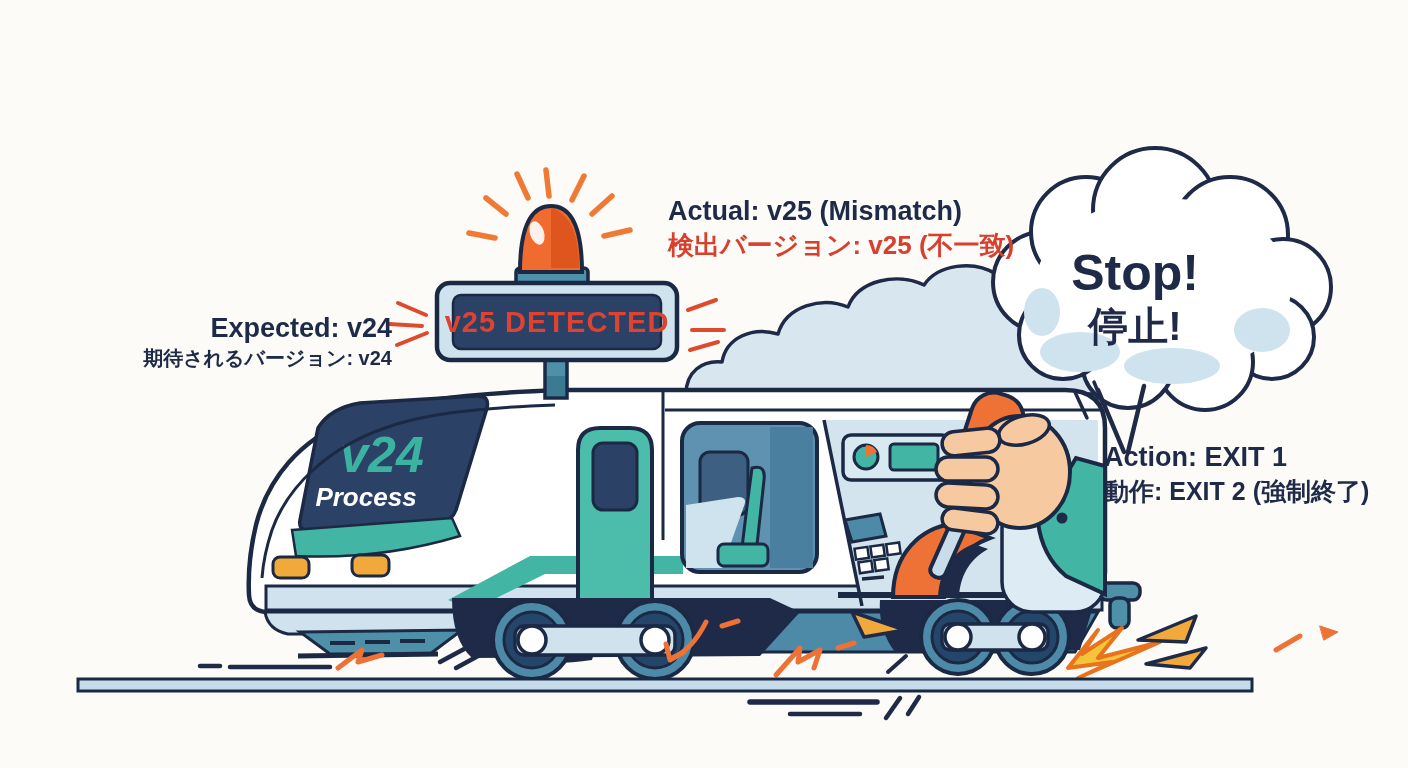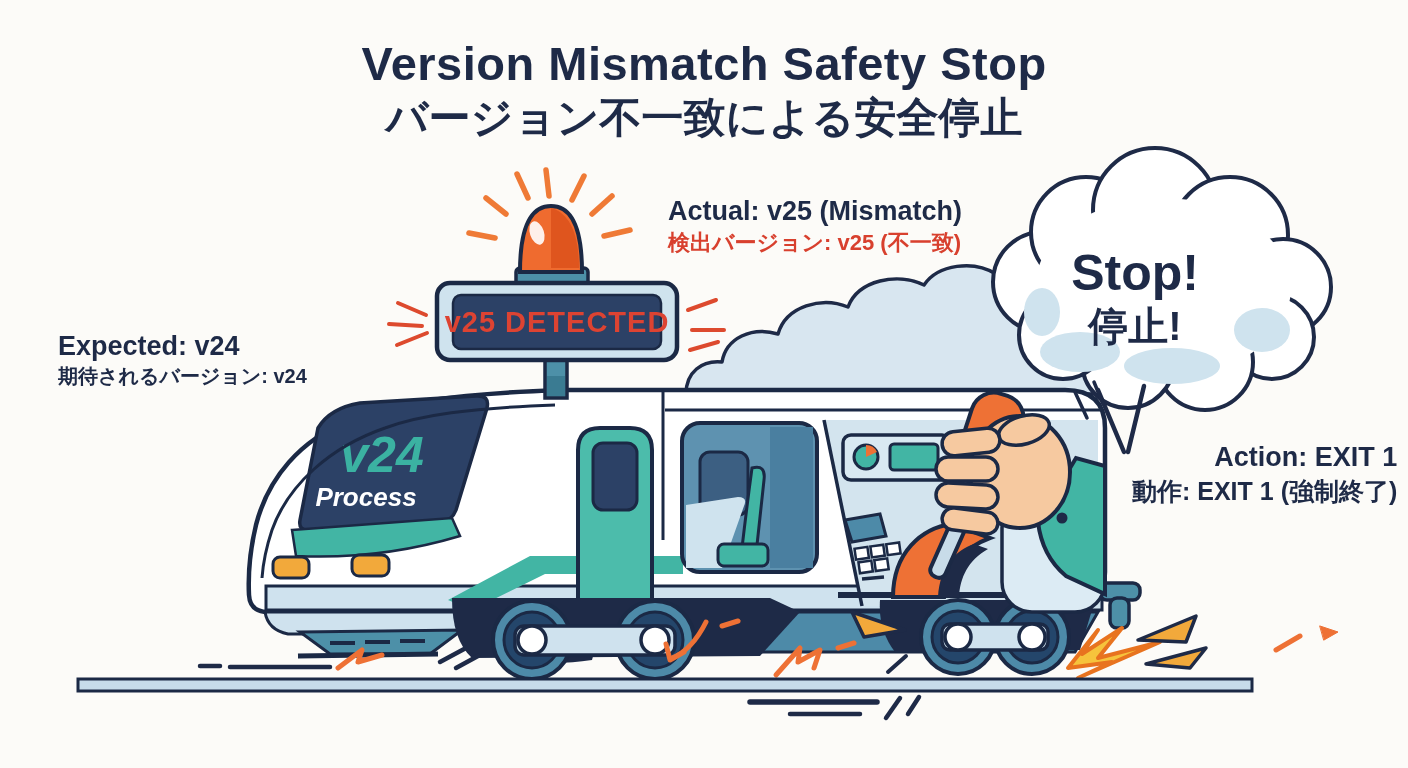--- a/index.html
+++ b/index.html
@@ -8,25 +8,25 @@
     background:#fcfbf8;
     font-family:"Liberation Sans","DejaVu Sans",sans-serif;
     color:#1e2a47;
   }
   .stage{position:absolute;inset:0;}
   svg{position:absolute;left:0;top:0;}
   .title-block{position:absolute;top:38px;left:0;width:100%;text-align:center;line-height:1.12;}
   .title-en{font-size:47px;font-weight:700;letter-spacing:.5px;}
   .title-ja{font-size:42px;font-weight:700;margin-top:3px;}
   .label{position:absolute;font-weight:700;line-height:1.28;}
-  .label-expected{left:58px;top:329px;width:334px;text-align:left;font-size:27px;}
+  .label-expected{left:58px;top:311px;width:334px;text-align:right;font-size:27px;}
   .label-expected .ja{font-size:20px;}
   .label-actual{left:648px;top:194px;text-align:left;font-size:27px;margin-left:20px;}
-  .label-actual .ja{font-size:22px;color:#d8402e;}
-  .label-action{left:1132px;top:440px;text-align:right;font-size:27px;}
+  .label-actual .ja{font-size:26px;color:#d8402e;}
+  .label-action{left:1104px;top:440px;text-align:left;font-size:27px;}
   .label-action .ja{font-size:25px;}
 </style>
 </head>
 <body>
 
 <div class="stage">
 
 <svg width="1408" height="768" viewBox="0 0 1408 768">
 
   <g>
@@ -240,33 +240,29 @@
       <line x1="1098" y1="390" x2="1124" y2="452" stroke-width="4.5"></line>
       <line x1="1144" y1="386" x2="1128" y2="452" stroke-width="4.5"></line>
       <line x1="1075" y1="392" x2="1087" y2="418" stroke-width="3.5"></line>
       <line x1="1094" y1="382" x2="1103" y2="404" stroke-width="3.5"></line>
     </g>
     <text x="1135" y="290" text-anchor="middle" font-size="50" font-weight="700" fill="#1e2a47">Stop!</text>
     <text x="1135" y="340" text-anchor="middle" font-size="40" font-weight="700" fill="#1e2a47">停止!</text>
   </g>
 </svg>
 
-  <div class="title-block">
-    <div class="title-en">Version Mismatch Safety Stop</div>
-    <div class="title-ja">バージョン不一致による安全停止</div>
-  </div>
 
   <div class="label label-expected">
     <div class="en">Expected: v24</div>
     <div class="ja">期待されるバージョン: v24</div>
   </div>
 
   <div class="label label-actual">
     <div class="en">Actual: v25 (Mismatch)</div>
     <div class="ja">検出バージョン: v25 (不一致)</div>
   </div>
 
   <div class="label label-action">
     <div class="en">Action: EXIT 1</div>
-    <div class="ja">動作: EXIT 1 (強制終了)</div>
+    <div class="ja">動作: EXIT 2 (強制終了)</div>
   </div>
 
 </div>
 
 </body></html>

